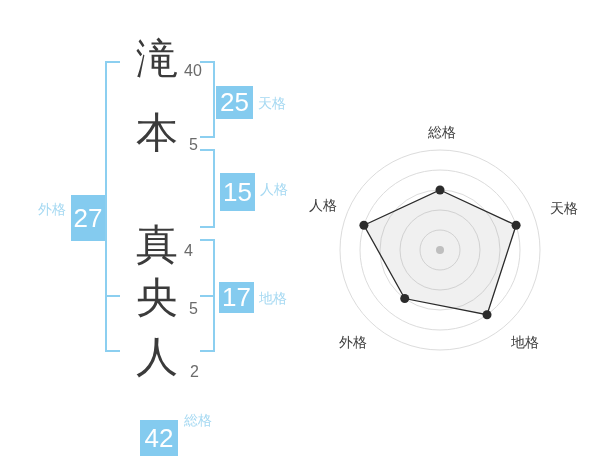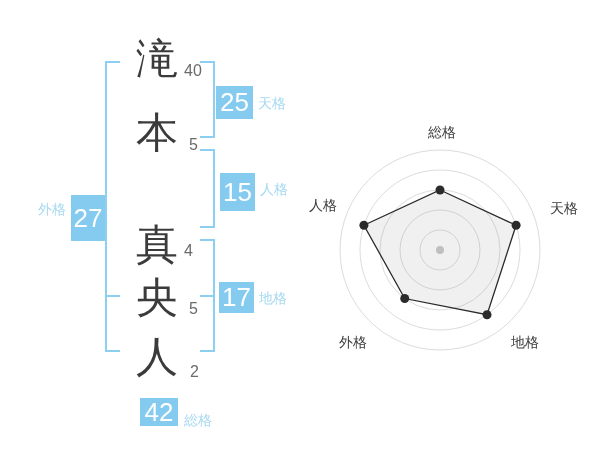--- a/index.html
+++ b/index.html
@@ -71,21 +71,21 @@
 
   <div class="chip" style="left:220px;top:173px;width:35px;height:38px">15</div>
   <span class="chip-label" style="left:260px;top:181px">人格</span>
 
   <div class="chip" style="left:219px;top:282px;width:35px;height:31px">17</div>
   <span class="chip-label" style="left:259px;top:290px">地格</span>
 
   <div class="chip" style="left:71px;top:195px;width:34px;height:46px">27</div>
   <span class="chip-label" style="left:34px;top:201px;width:32px;text-align:right">外格</span>
 
-  <div class="chip" style="left:140px;top:398px;width:38px;height:28px">42</div>
+  <div class="chip" style="left:140px;top:420px;width:38px;height:36px">42</div>
   <span class="chip-label" style="left:184px;top:412px">総格</span>
 
   <svg class="radar-svg" width="600" height="470" viewBox="0 0 600 470">
       <circle cx="440" cy="250" r="20" fill="none" stroke="#dcdcdc" stroke-width="1"></circle>
       <circle cx="440" cy="250" r="40" fill="none" stroke="#dcdcdc" stroke-width="1"></circle>
       <circle cx="440" cy="250" r="60" fill="none" stroke="#dcdcdc" stroke-width="1"></circle>
       <circle cx="440" cy="250" r="80" fill="none" stroke="#dcdcdc" stroke-width="1"></circle>
       <circle cx="440" cy="250" r="100" fill="none" stroke="#dcdcdc" stroke-width="1"></circle>
       <circle cx="440" cy="250" r="4" fill="#c6c6c6"></circle>
       <polygon points="440,190 516.0845213036123,225.27864045000422 487.02282018339787,314.7213595499958 404.7328848624516,298.54101966249686 363.9154786963877,225.2786404500042" fill="rgba(150,150,150,0.14)" stroke="#2b2b2b" stroke-width="1.3"></polygon>

